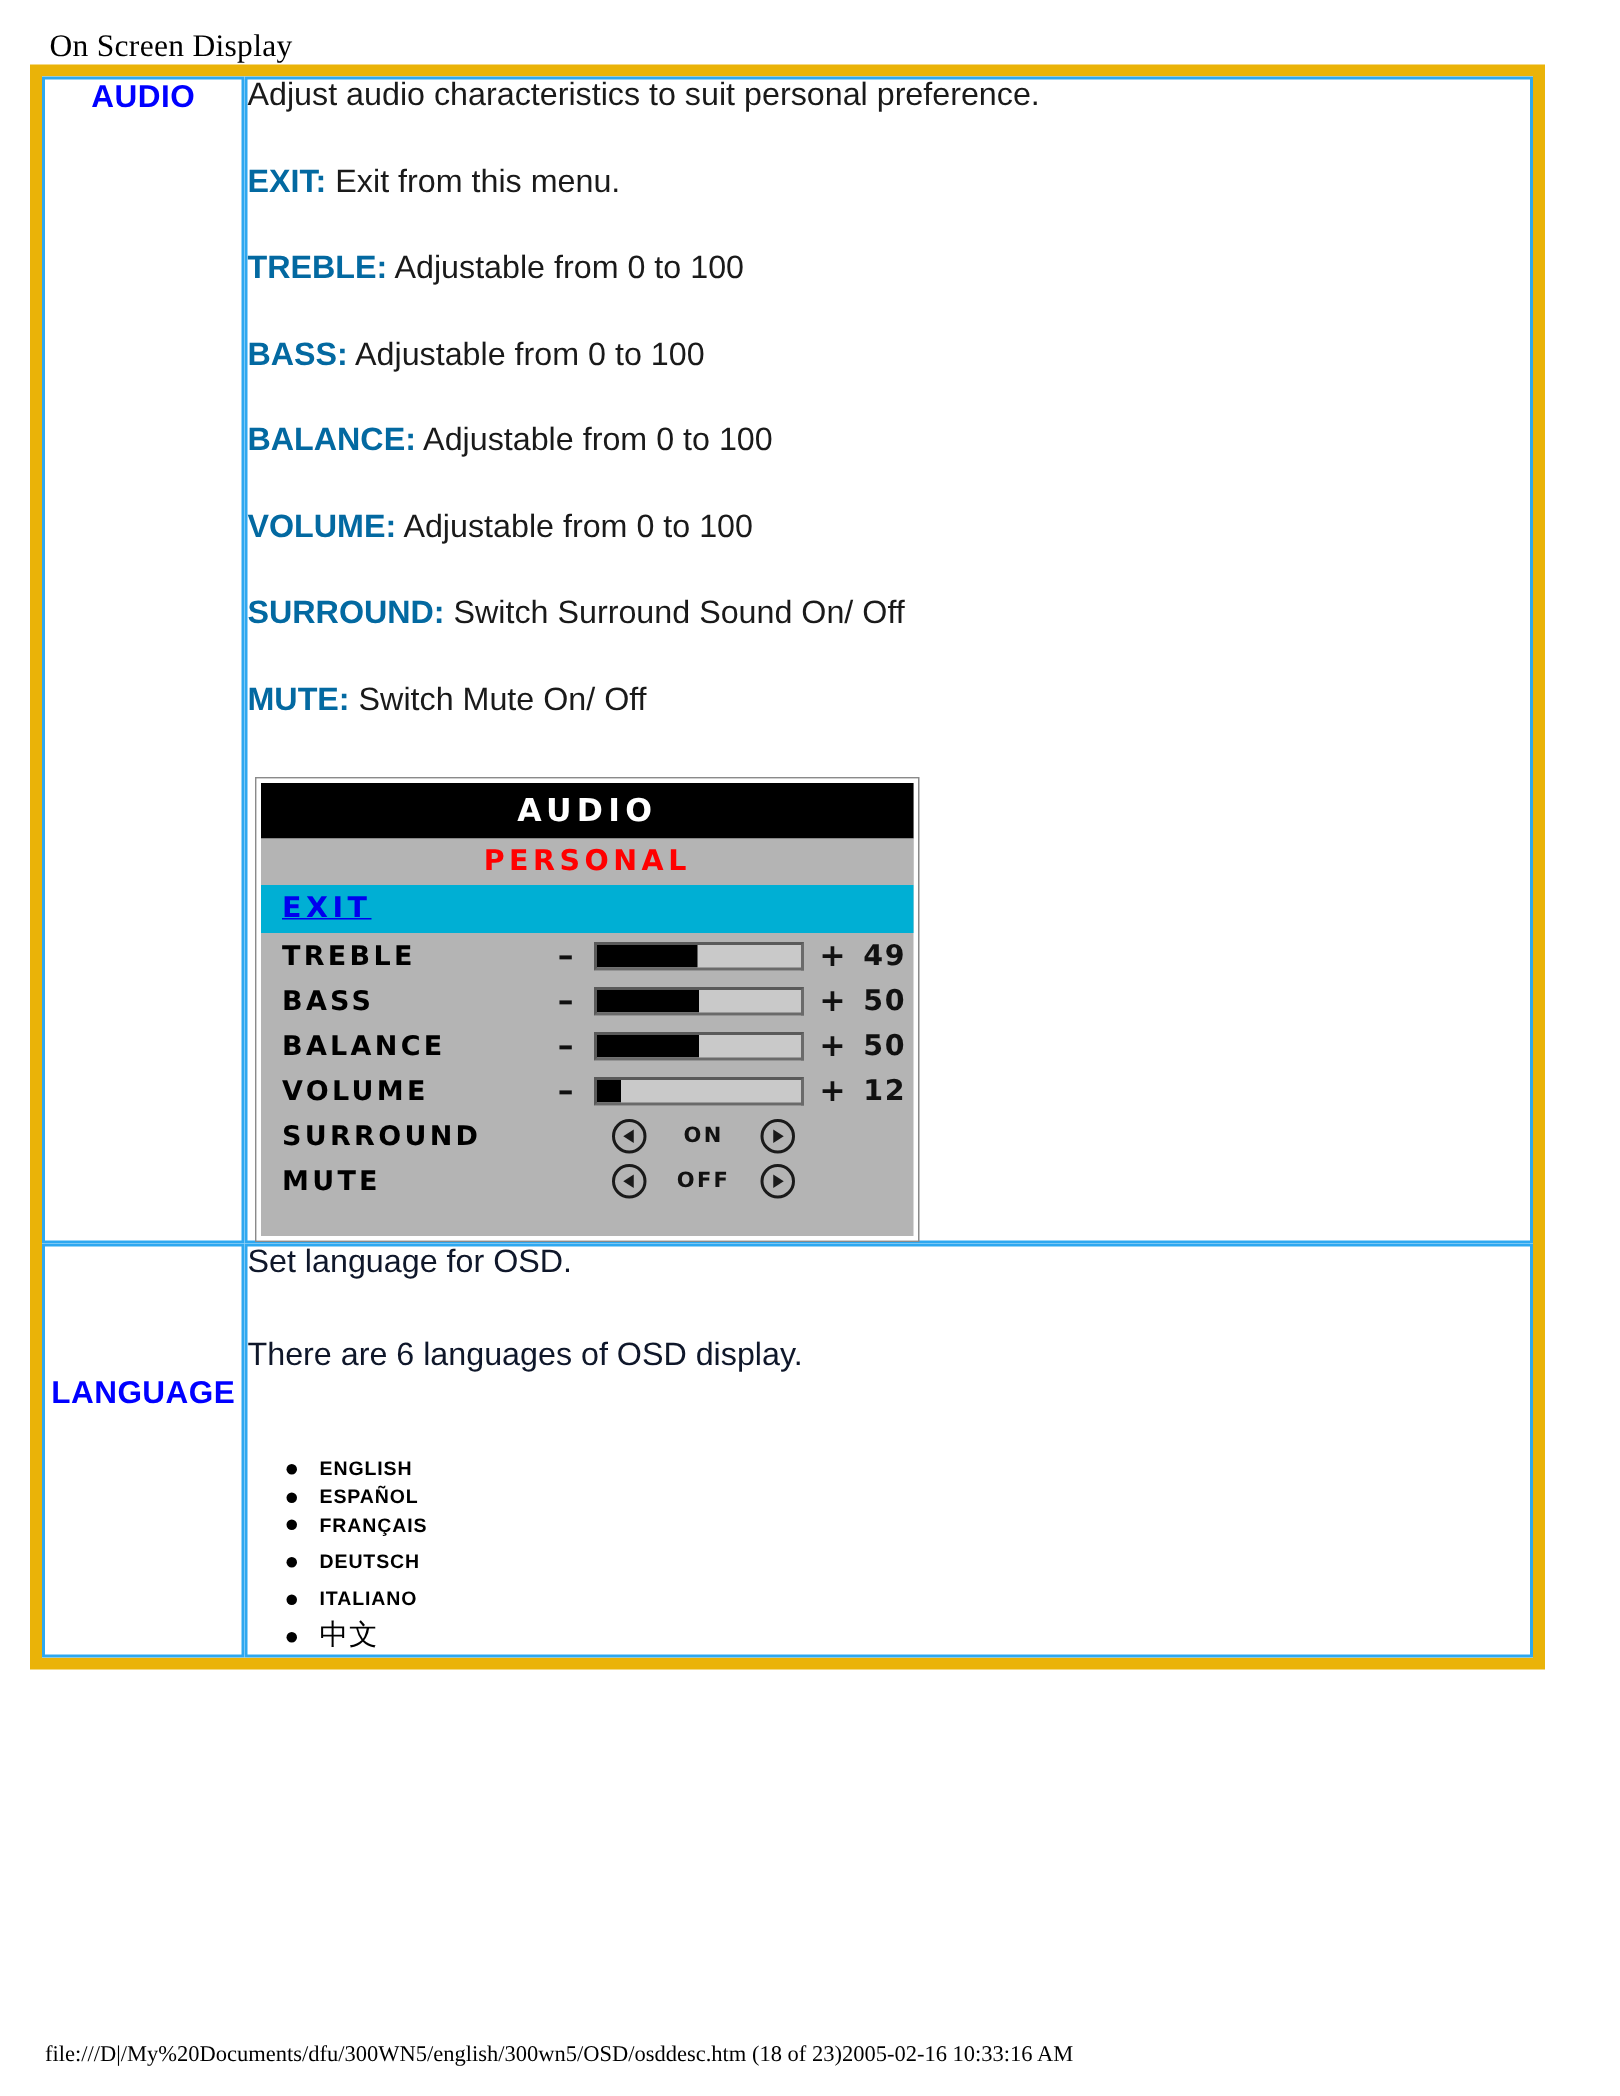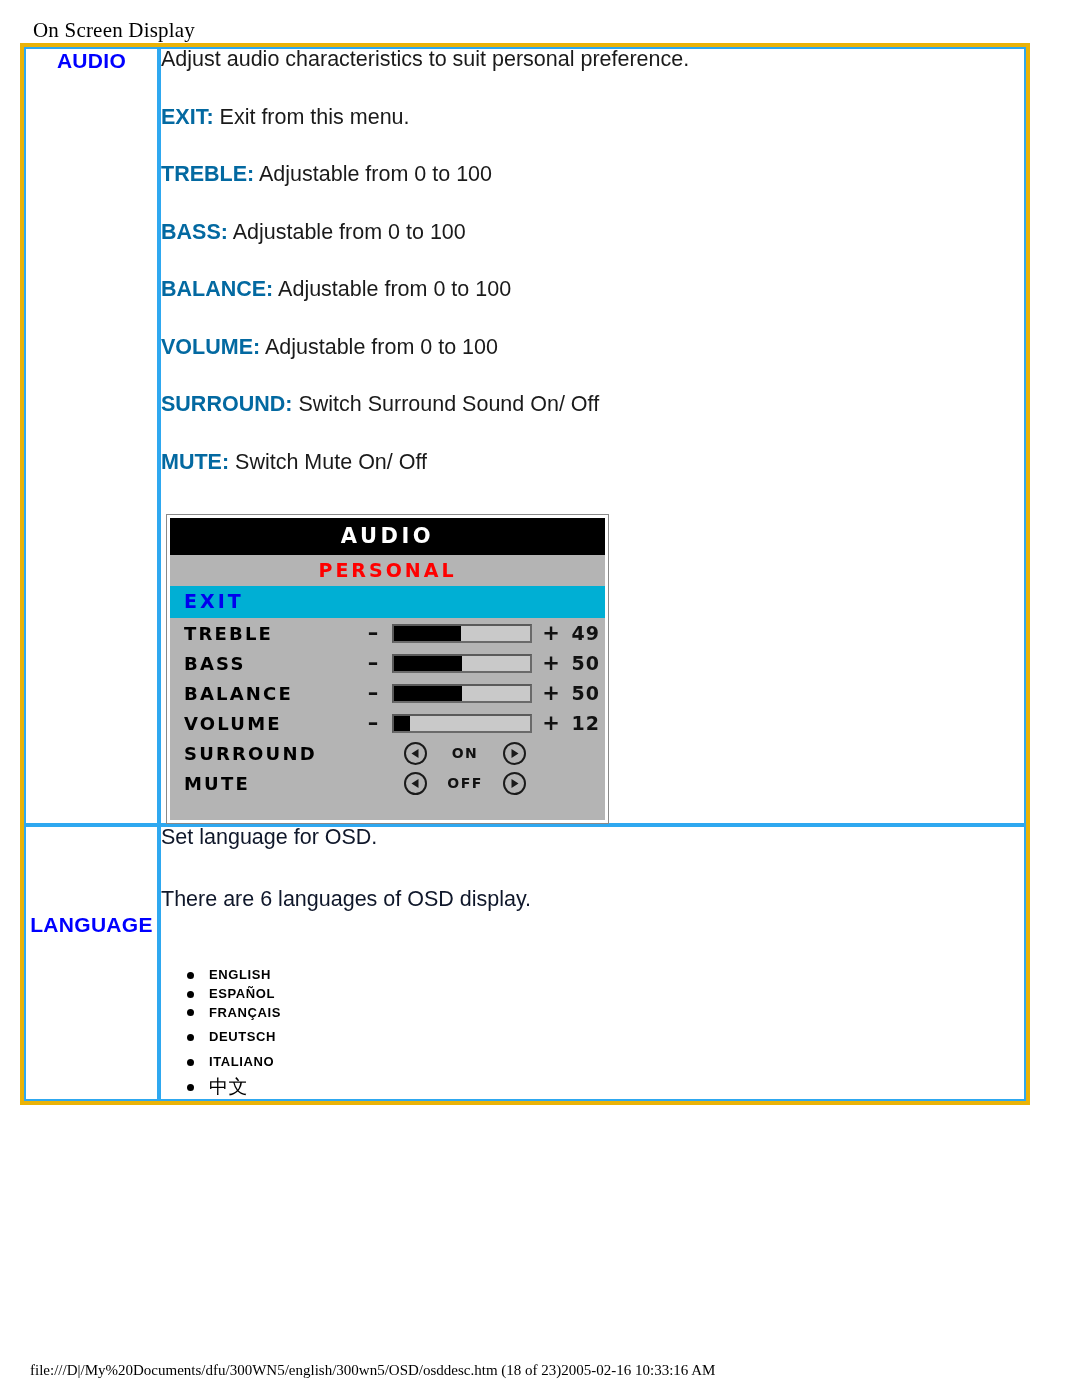--- a/index.html
+++ b/index.html
@@ -35,21 +35,21 @@
     width: 1010px;
     border-collapse: separate;
     border-spacing: 0;
     border: 3px solid #2EA8F0;
     border-style: solid;
   }
   .osd-table {
     border: 0;
   }
   table.osd-table {
-    border: 4px solid #eab308;
+    border: 8px solid #eab308;
   }
   table.osd-table td {
     border: 2px solid #2EA8F0;
     vertical-align: top;
     padding: 0;
     background: #ffffff;
   }
   td.label-cell {
     width: 131px;
     min-width: 131px;
@@ -123,20 +123,21 @@
   }
   .osd-row-exit {
     background: #00AFD4;
     padding: 4px 0 6px 14px;
   }
   .osd-row-exit .exit-text {
     color: #0000EE;
     font-weight: bold;
     font-size: 19px;
     letter-spacing: 3px;
+    text-decoration: underline;
   }
   .osd-row {
     display: flex;
     align-items: center;
     padding: 2px 10px 2px 14px;
     height: 30px;
     box-sizing: border-box;
   }
   .osd-row .osd-name {
     color: #000000;

